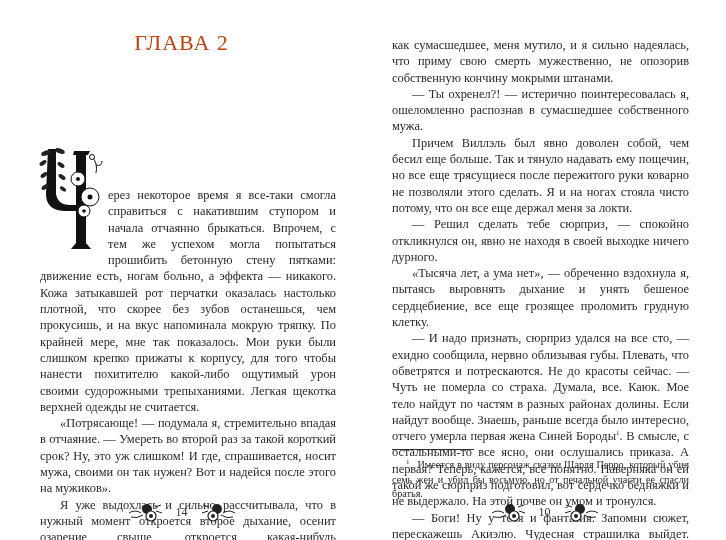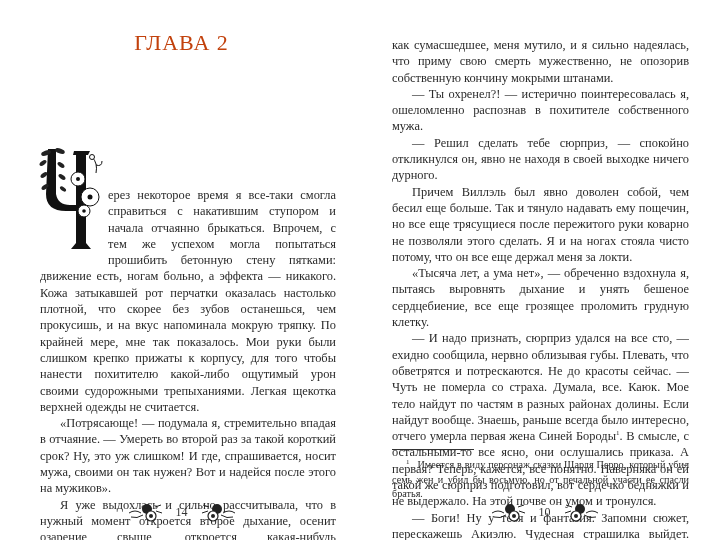--- a/index.html
+++ b/index.html
@@ -119,23 +119,23 @@
       <circle cx="24" cy="15" r="5" fill="#fff" stroke="#222" stroke-width="1.2"></circle>
       <circle cx="24" cy="15" r="2" fill="#222"></circle>
       <path d="M28 6 L34 4 M29 10 L35 12" stroke="#222" stroke-width="1"></path>
     </svg>
   </div>
 </div>
 
 <div class="page" id="page-right">
   <div class="text" id="right-text">
     <p class="noindent">как сумасшедшее, меня мутило, и я сильно надеялась, что приму свою смерть мужественно, не опозорив собственную кончину мокрыми штанами.</p>
-    <p>— Ты охренел?! — истерично поинтересовалась я, ошеломленно распознав в похитителе собственного мужа.</p>
+    <p>— Ты охренел?! — истерично поинтересовалась я, ошеломленно распознав в сумасшедшее собственного мужа.</p>
+    <p>Причем Виллэль был явно доволен собой, чем бесил еще больше. Так и тянуло надавать ему пощечин, но все еще трясущиеся после пережитого руки коварно не позволяли этого сделать. Я и на ногах стояла чисто потому, что он все еще держал меня за локти.</p>
     <p>— Решил сделать тебе сюрприз, — спокойно откликнулся он, явно не находя в своей выходке ничего дурного.</p>
-    <p>Причем Виллэль был явно доволен собой, чем бесил еще больше. Так и тянуло надавать ему пощечин, но все еще трясущиеся после пережитого руки коварно не позволяли этого сделать. Я и на ногах стояла чисто потому, что он все еще держал меня за локти.</p>
     <p>«Тысяча лет, а ума нет», — обреченно вздохнула я, пытаясь выровнять дыхание и унять бешеное сердцебиение, все еще грозящее проломить грудную клетку.</p>
     <p><span>— И надо признать, сюрприз удался на все сто, — ехидно сообщила, нервно облизывая губы. Плевать, что обветрятся и потрескаются. Не до красоты сейчас. — Чуть не померла со страха. Думала, все. Каюк. Мое тело найдут по частям в разных районах долины. Если найдут вообще. Знаешь, раньше всегда было интересно, отчего умерла первая жена Синей Бороды</span><sup class="ref">1</sup><span>. В смысле, с остальными-то все ясно, они ослушались приказа. А первая? Теперь, кажется, все понятно. Наверняка он ей такой же сюрприз подготовил, вот сердечко бедняжки и не выдержало. На этой почве он умом и тронулся.</span></p>
     <p>— Боги! Ну у тебя и фантазия. Запомни сюжет, перескажешь Акиэлю. Чудесная страшилка выйдет. Главное — на ночь не читать, особенно впечатлительным незамужним девицам, — хмыкнул Виллэль.</p>
 
   </div>
 
   <div class="footnote-rule"></div>
   <div class="footnote">
     <span class="fn-mark">1</span><span>Имеется в виду персонаж сказки Шарля Перро, который убил семь жен и убил бы восьмую, но от печальной участи ее спасли братья.</span>
   </div>

